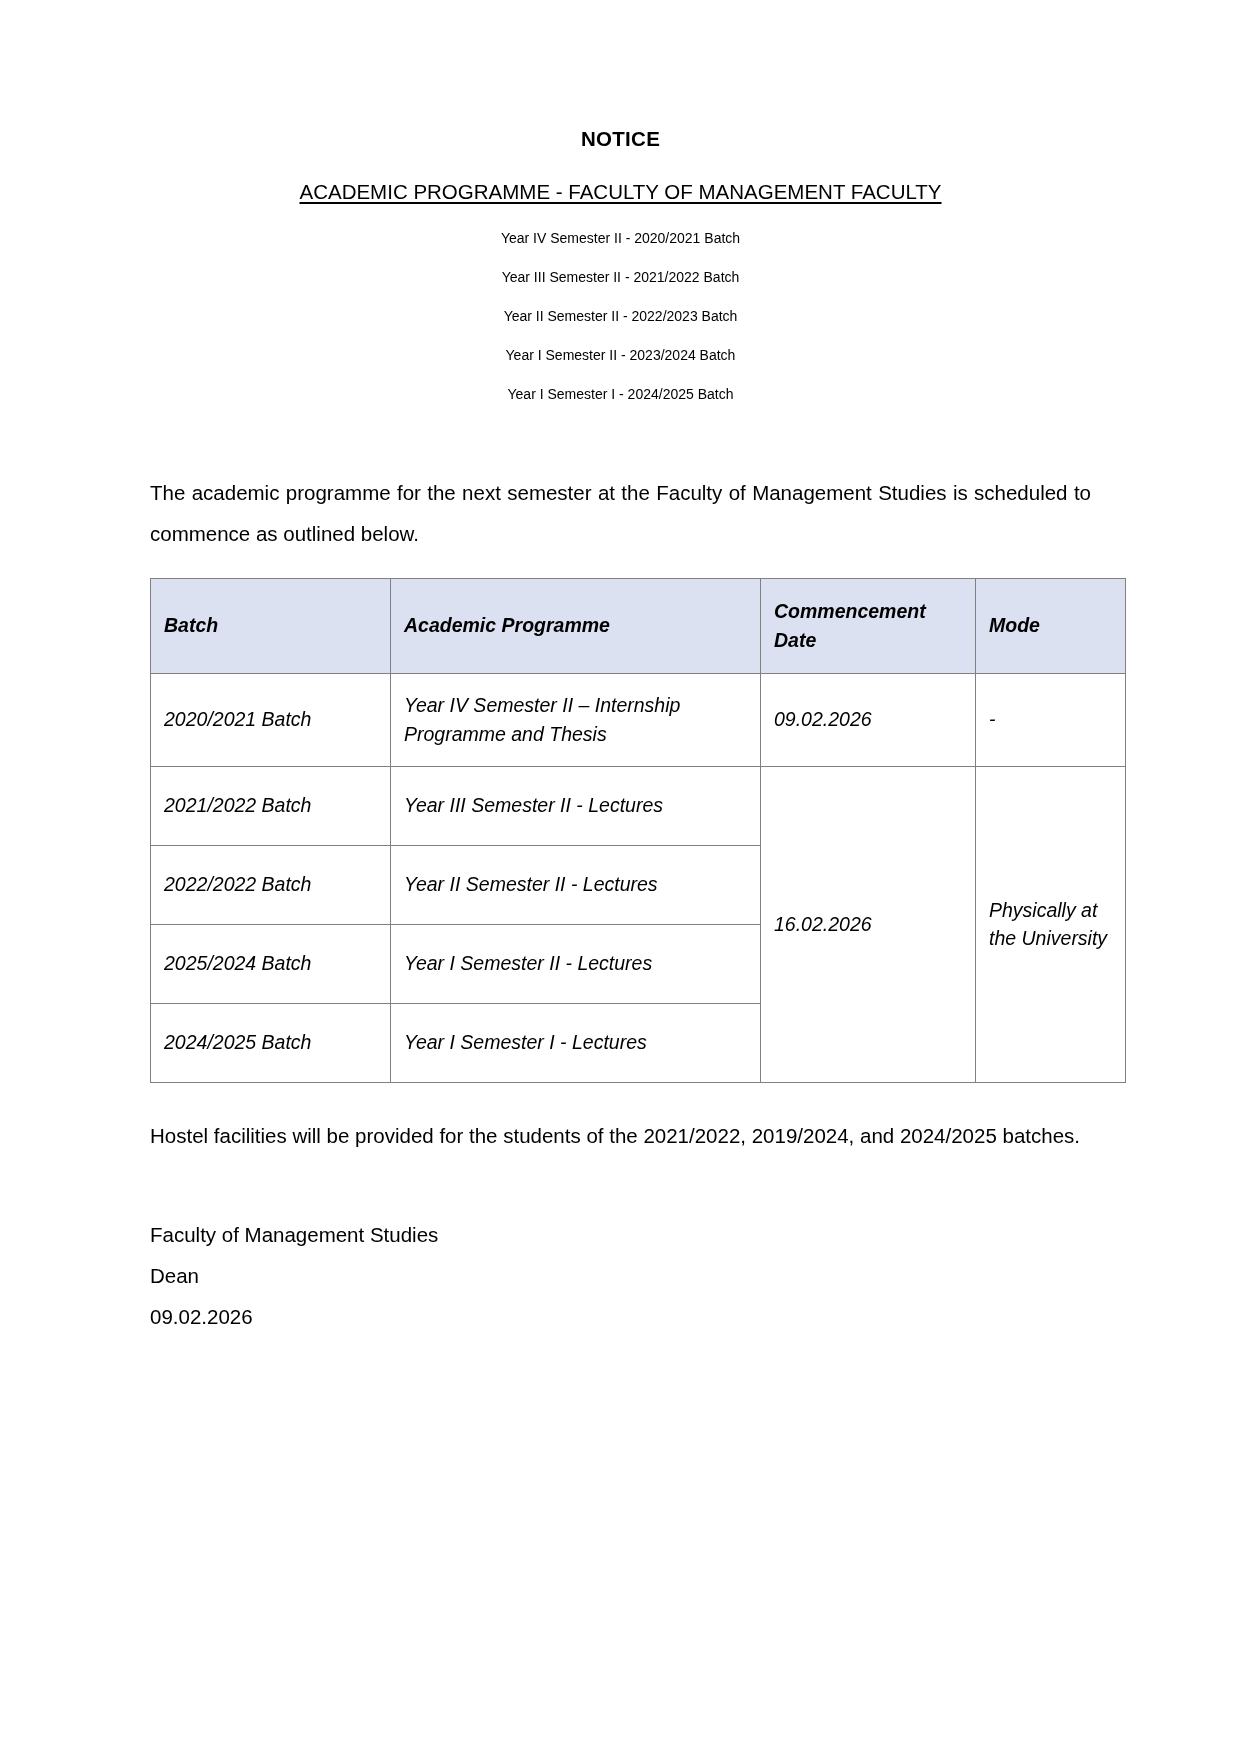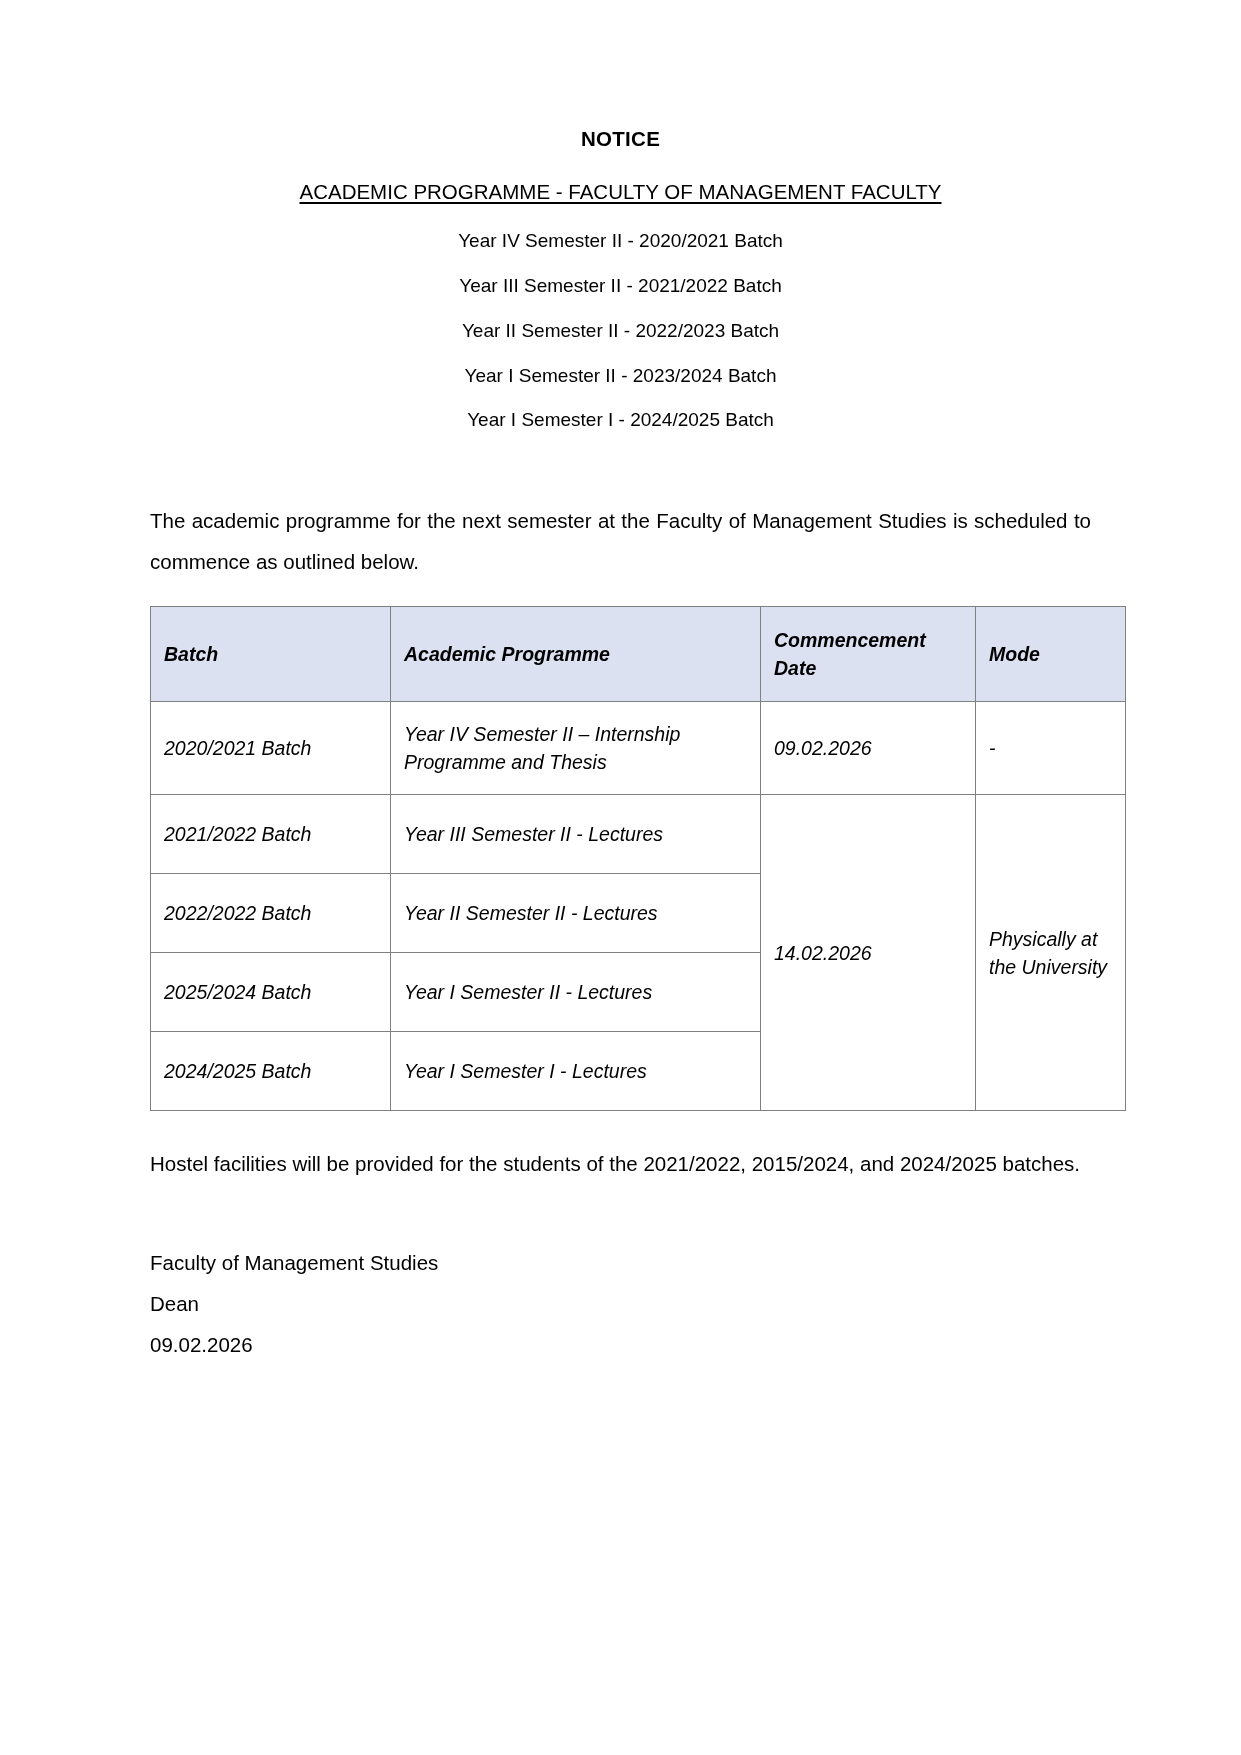--- a/index.html
+++ b/index.html
@@ -34,21 +34,21 @@
   .subject-line {
     text-align: center;
     font-size: 20.5px;
     text-decoration: underline;
     text-underline-offset: 3px;
     margin: 0 0 27px 0;
     line-height: 1.15;
   }
   .batch-line {
     text-align: center;
-    font-size: 19px;
+    font-size: 14px;
     margin: 0 0 23px 0;
     line-height: 1.15;
   }
   .batch-line:last-of-type { margin-bottom: 0; }
 
   
   .body-para {
     font-size: 20.5px;
     text-align: justify;
     line-height: 2.0;
@@ -137,41 +137,41 @@
     <tbody>
       <tr>
         <td class="cell-first-body">2020/2021 Batch</td>
         <td class="cell-first-body">Year IV Semester II – Internship Programme and Thesis</td>
         <td class="cell-first-body">09.02.2026</td>
         <td class="cell-first-body">-</td>
       </tr>
       <tr>
         <td class="cell-body">2021/2022 Batch</td>
         <td class="cell-body">Year III Semester II - Lectures</td>
-        <td class="cell-body date-merged" rowspan="4">14.02.2026</td>
+        <td class="cell-body date-merged" rowspan="4">16.02.2026</td>
         <td class="cell-body mode-merged" rowspan="4">Physically at the University</td>
       </tr>
       <tr>
         <td class="cell-body">2022/2022 Batch</td>
         <td class="cell-body">Year II Semester II - Lectures</td>
       </tr>
       <tr>
         <td class="cell-body">2025/2024 Batch</td>
         <td class="cell-body">Year I Semester II - Lectures</td>
       </tr>
       <tr>
         <td class="cell-body">2024/2025 Batch</td>
         <td class="cell-body">Year I Semester I - Lectures</td>
       </tr>
     </tbody>
   </table>
 
   <div class="spacer-after-table"></div>
 
-  <p class="body-para">Hostel facilities will be provided for the students of the 2021/2022, 2015/2024, and 2024/2025 batches.</p>
+  <p class="body-para">Hostel facilities will be provided for the students of the 2021/2022, 2019/2024, and 2024/2025 batches.</p>
 
   <div class="spacer-before-sign"></div>
 
   <div class="sign-line">Faculty of Management Studies</div>
   <div class="sign-line">Dean</div>
   <div class="sign-line">09.02.2026</div>
 
 </div>
 
 </body></html>

